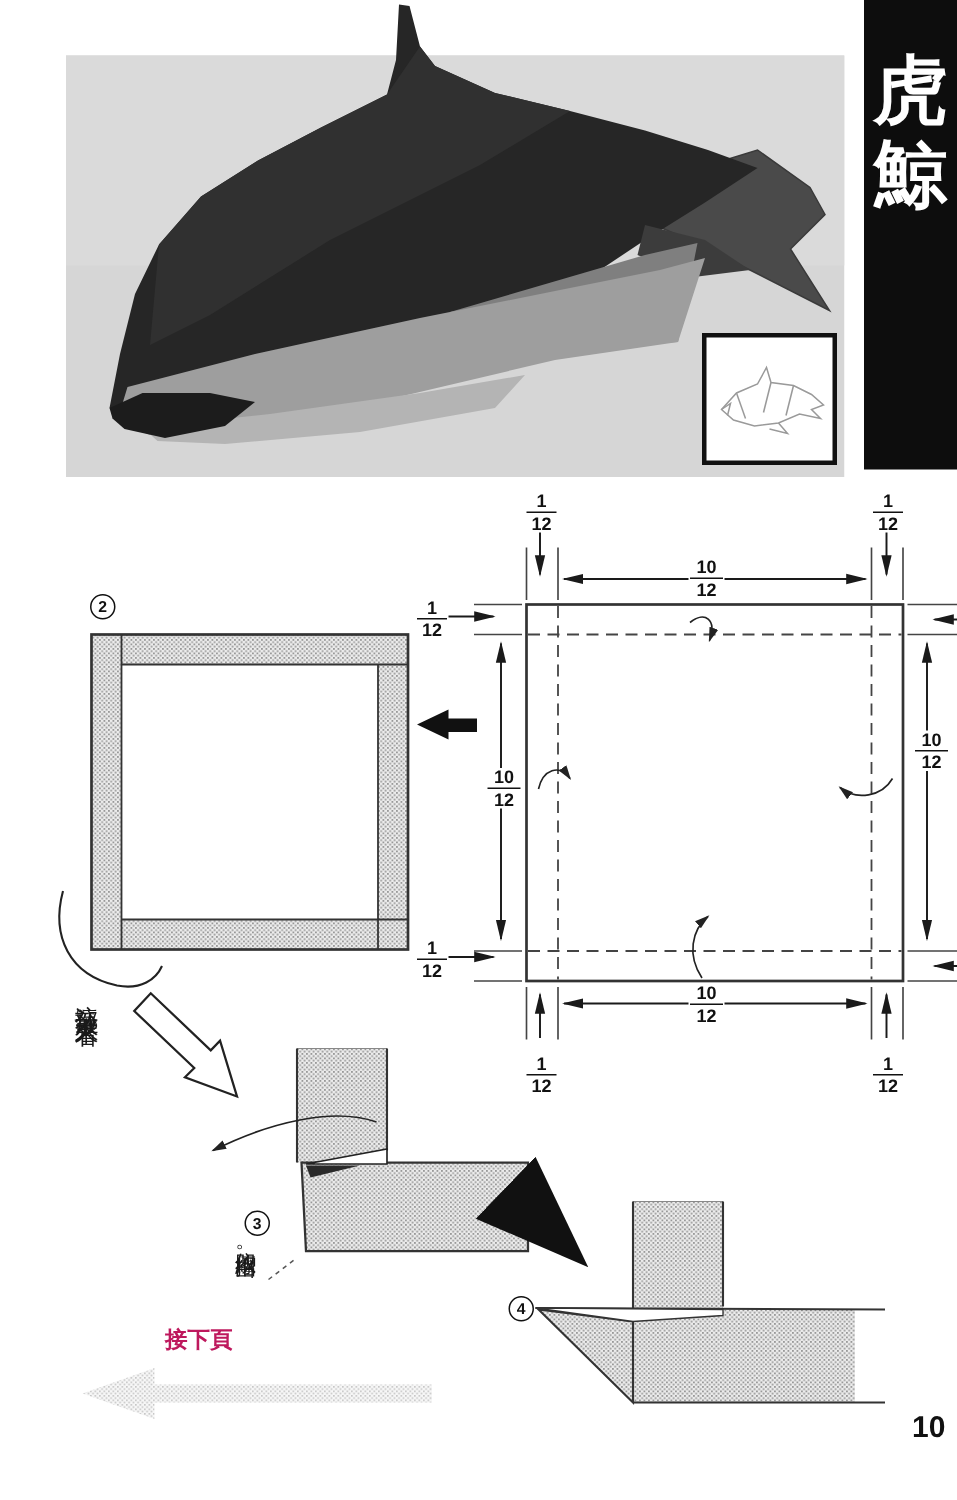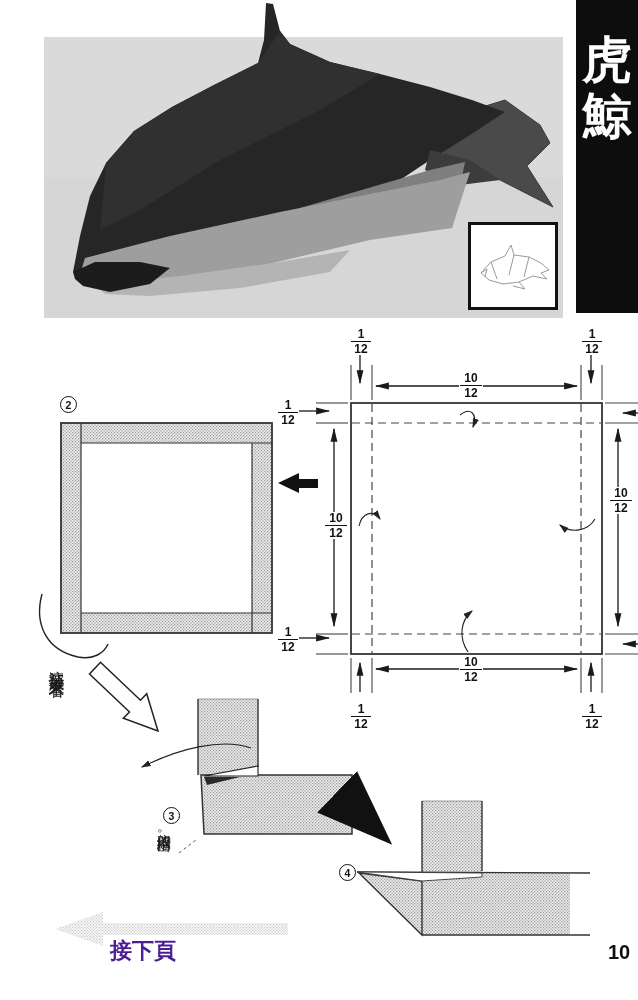--- a/index.html
+++ b/index.html
@@ -18,21 +18,21 @@
         font-weight:700;font-size:12px;color:#111;}
   .frac .num{display:block;padding-bottom:1px;}
   .frac .den{display:block;border-top:1.7px solid #111;padding-top:1px;}
   
   .stepnum{position:absolute;width:15px;height:15px;border:1.6px solid #111;border-radius:50%;
            display:flex;align-items:center;justify-content:center;font-size:10.5px;font-weight:700;color:#111;background:#fff;}
   
   .vtext{position:absolute;writing-mode:vertical-rl;text-orientation:upright;color:#1a1a1a;
          font-size:16px;letter-spacing:2px;line-height:1.1;}
   .vtext.small{font-size:14px;letter-spacing:1px;}
-  .nextpage{position:absolute;left:110px;top:936px;font-size:22px;font-weight:600;color:#4c1d95;}
+  .nextpage{position:absolute;left:110px;top:884px;font-size:15px;font-weight:600;color:#be185d;}
   .pagenum{position:absolute;left:608px;top:941px;font-size:20px;font-weight:700;color:#111;}
 </style>
 </head>
 <body>
 
 <div id="page">
 
   <svg class="abs" style="left:44px;top:0" width="519" height="318">
     <rect x="0" y="37" width="519" height="281" fill="#d6d6d6"></rect>
     <rect x="0" y="37" width="519" height="140" fill="#dadada"></rect>

